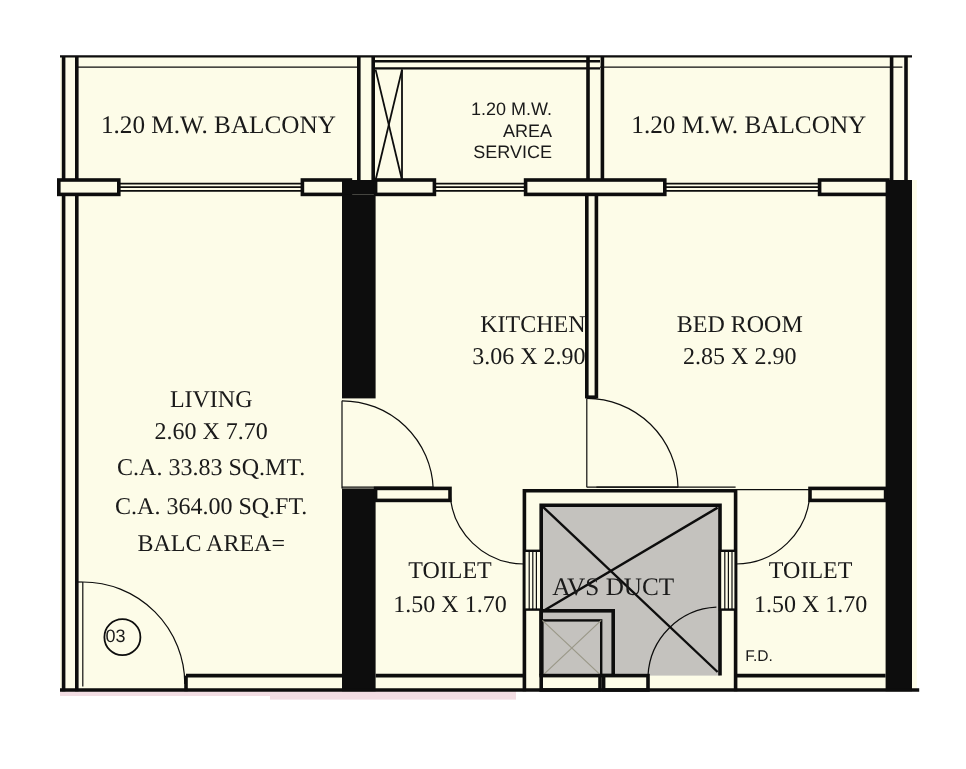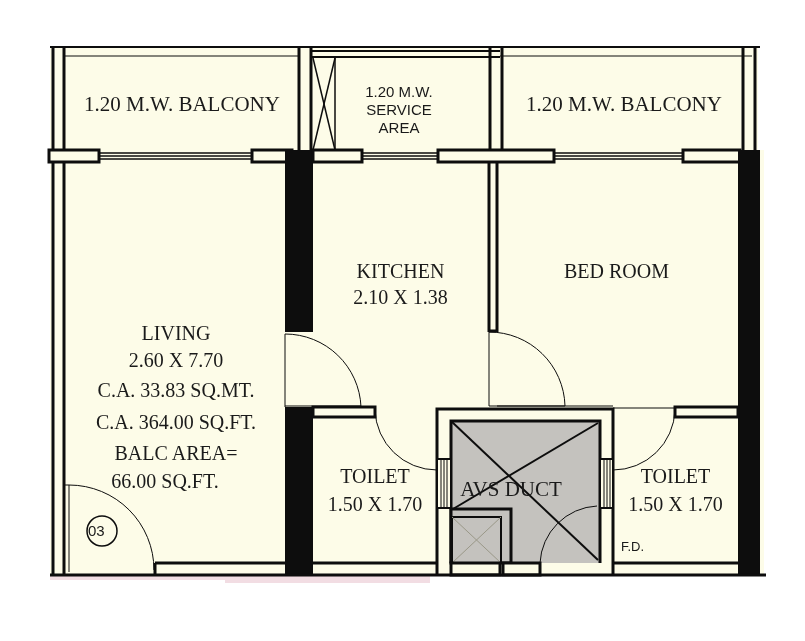--- a/index.html
+++ b/index.html
@@ -1,20 +1,20 @@
 <!DOCTYPE html>
 <html><head>
 <meta charset="utf-8">
 <style>
   html, body { margin: 0; padding: 0; background: #ffffff; }
   body { width: 805px; height: 641px; position: relative; overflow: hidden; }
   #plan { position: absolute; left: 0; top: 0; width: 805px; height: 641px; }
   .lbl { position: absolute; text-align: center; color: #1a1a1a; white-space: nowrap; line-height: 1.15; }
   .lbl.serif-t { font-family: "Liberation Serif", "DejaVu Serif", serif; }
-  .lbl.sans-t { font-family: "Liberation Sans", "DejaVu Sans", sans-serif; }
+  .lbl.sans-t { font-family: "Liberation Sans", "DejaVu Sans", sans-serif; text-align: right; }
 </style>
 </head>
 <body>
 
 <svg id="plan" viewBox="0 0 805 641" xmlns="http://www.w3.org/2000/svg">
 
   <rect x="50" y="576" width="175" height="4" fill="#f2dde3"></rect>
   <rect x="225" y="576" width="205" height="7" fill="#f2dde3"></rect>
 
   <rect x="50" y="47" width="714" height="529" fill="#fdfce8"></rect>
@@ -159,42 +159,42 @@
 
   <line x1="50" y1="575" x2="766" y2="575" stroke="#0d0d0d" stroke-width="3"></line>
 
   <circle cx="102" cy="531" r="15" fill="none" stroke="#0d0d0d" stroke-width="1.5"></circle>
 </svg>
 
 <div class="lbl serif-t" style="left:66px; top:92px; width:232px; font-size:21px;">1.20 M.W. BALCONY</div>
 
 <div class="lbl sans-t" style="left:338px; top:83px; width:122px; font-size:15px; line-height:18px;">
   <div>1.20 M.W.</div>
+  <div>AREA</div>
   <div>SERVICE</div>
-  <div>AREA</div>
 </div>
 
 <div class="lbl serif-t" style="left:504px; top:92px; width:240px; font-size:21px;">1.20 M.W. BALCONY</div>
 
-<div class="lbl serif-t" style="left:313px; top:258px; width:175px; font-size:20px; line-height:26px;">
+<div class="lbl serif-t" style="left:313px; top:258px; width:175px; font-size:20px; line-height:26px;text-align:right;">
   <div>KITCHEN</div>
-  <div>2.10 X 1.38</div>
+  <div>3.06 X 2.90</div>
 </div>
 
 <div class="lbl serif-t" style="left:497px; top:258px; width:239px; font-size:20px; line-height:26px;">
   <div>BED ROOM</div>
+  <div>2.85 X 2.90</div>
 </div>
 
 <div class="lbl serif-t" style="left:66px; top:320px; width:220px; font-size:20px; line-height:30px;">
   <div style="line-height:26px;font-family:Liberation Serif, serif;">LIVING</div>
   <div style="line-height:28px;">2.60 X 7.70</div>
   <div style="line-height:32px;">C.A. 33.83 SQ.MT.</div>
   <div style="line-height:32px;">C.A. 364.00 SQ.FT.</div>
   <div style="line-height:30px;text-align:center;">BALC AREA=</div>
-  <div style="line-height:26px; margin-left:-22px;">66.00 SQ.FT.</div>
 </div>
 
 <div class="lbl serif-t" style="left:313px; top:462px; width:124px; font-size:20px; line-height:28px;">
   <div>TOILET</div>
   <div>1.50 X 1.70</div>
 </div>
 
 <div class="lbl serif-t" style="left:451px; top:477px; width:120px; font-size:21px;">AVS DUCT</div>
 
 <div class="lbl serif-t" style="left:613px; top:462px; width:125px; font-size:20px; line-height:28px;">

